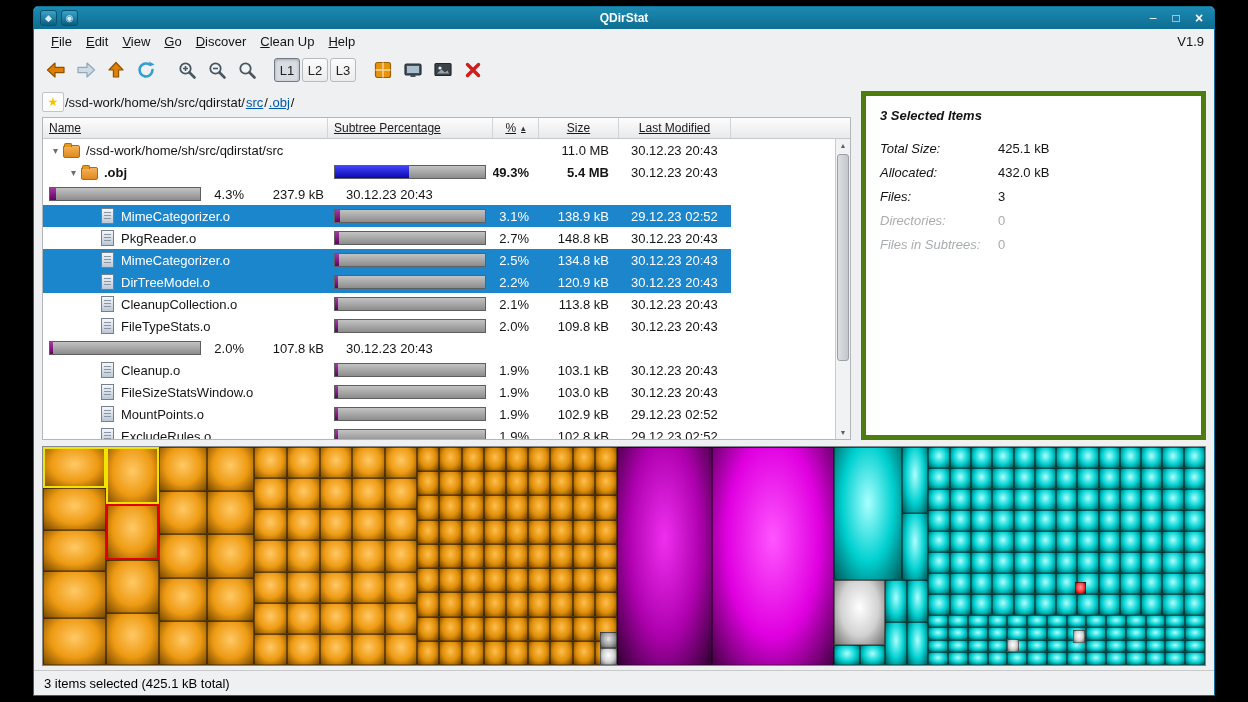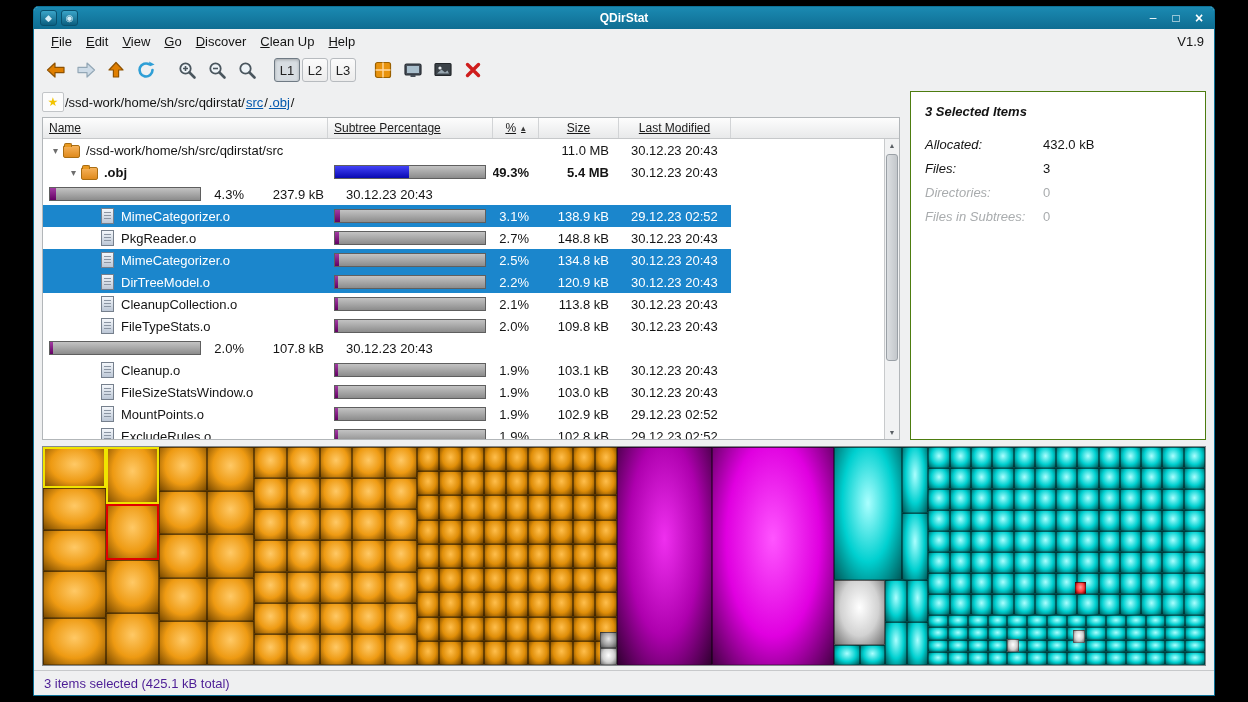--- a/index.html
+++ b/index.html
@@ -77,33 +77,33 @@
   .pbar .fill{display:block;height:100%;}
   .fill.filefill{background:linear-gradient(#a23ba2,#640064);}
   .fill.dirfill{background:linear-gradient(#4242f8,#0909b2);}
   
   .vscroll{position:absolute;top:21px;right:0;bottom:0;width:14px;background:#f1f2f3;border-left:1px solid #c8cacc;}
   .vs-arrow{height:13px;display:flex;align-items:center;justify-content:center;font-size:7px;color:#5a5f64;}
   .vs-arrow.down{position:absolute;bottom:0;left:0;right:0;}
   .vs-thumb{position:absolute;top:15px;left:1px;right:1px;height:205px;border:1px solid #9aa0a6;
     border-radius:3px;background:linear-gradient(90deg,#dcdfe2,#c3c7cb);}
   
-  .details{width:296px;margin-left:10px;background:#fff;border:1px solid #4d7c0f;
+  .details{width:345px;margin-left:10px;background:#fff;border:5px solid #4d7c0f;
     padding:12px 14px;box-sizing:border-box;font-size:13px;color:#141414;}
   .d-title{font-weight:bold;font-style:italic;margin-bottom:18px;}
   .d-row{display:flex;margin:9px 0;}
   .d-label{font-style:italic;width:118px;flex:0 0 auto;}
   .d-row.muted{color:#a9acae;}
   
   .treemap{height:218px;flex:0 0 auto;margin:6px 8px 0 8px;position:relative;background:#262626;
     border:1px solid #85898c;overflow:hidden;}
   .tm-tile{position:absolute;box-sizing:border-box;border:1px solid rgba(0,0,0,.45);}
   
   .statusbar{height:24px;flex:0 0 auto;display:flex;align-items:center;padding:0 10px;
-    font-size:13px;color:#4c1d95;border-top:1px solid #c7c9cb;margin-top:4px;}
+    font-size:13px;color:#000000;border-top:1px solid #c7c9cb;margin-top:4px;}
 </style>
 </head>
 <body>
 
 <div class="window">
 
   <div class="titlebar">
     <div class="tb-left">
       <span class="tb-ico i1"></span>
       <span class="tb-ico i2"></span>
@@ -450,20 +450,24 @@
         <div class="vscroll">
           <div class="vs-arrow up">▲</div>
           <div class="vs-thumb"></div>
           <div class="vs-arrow down">▼</div>
         </div>
       </div>
     </div>
     <div class="details">
       <div class="d-title">3  Selected Items</div>
       <div>
+          <div class="d-row">
+            <span class="d-label">Total Size:</span>
+            <span class="d-val">425.1 kB</span>
+          </div>
           <div class="d-row">
             <span class="d-label">Allocated:</span>
             <span class="d-val">432.0 kB</span>
           </div>
           <div class="d-row">
             <span class="d-label">Files:</span>
             <span class="d-val">3</span>
           </div>
           <div class="d-row muted">
             <span class="d-label">Directories:</span>

